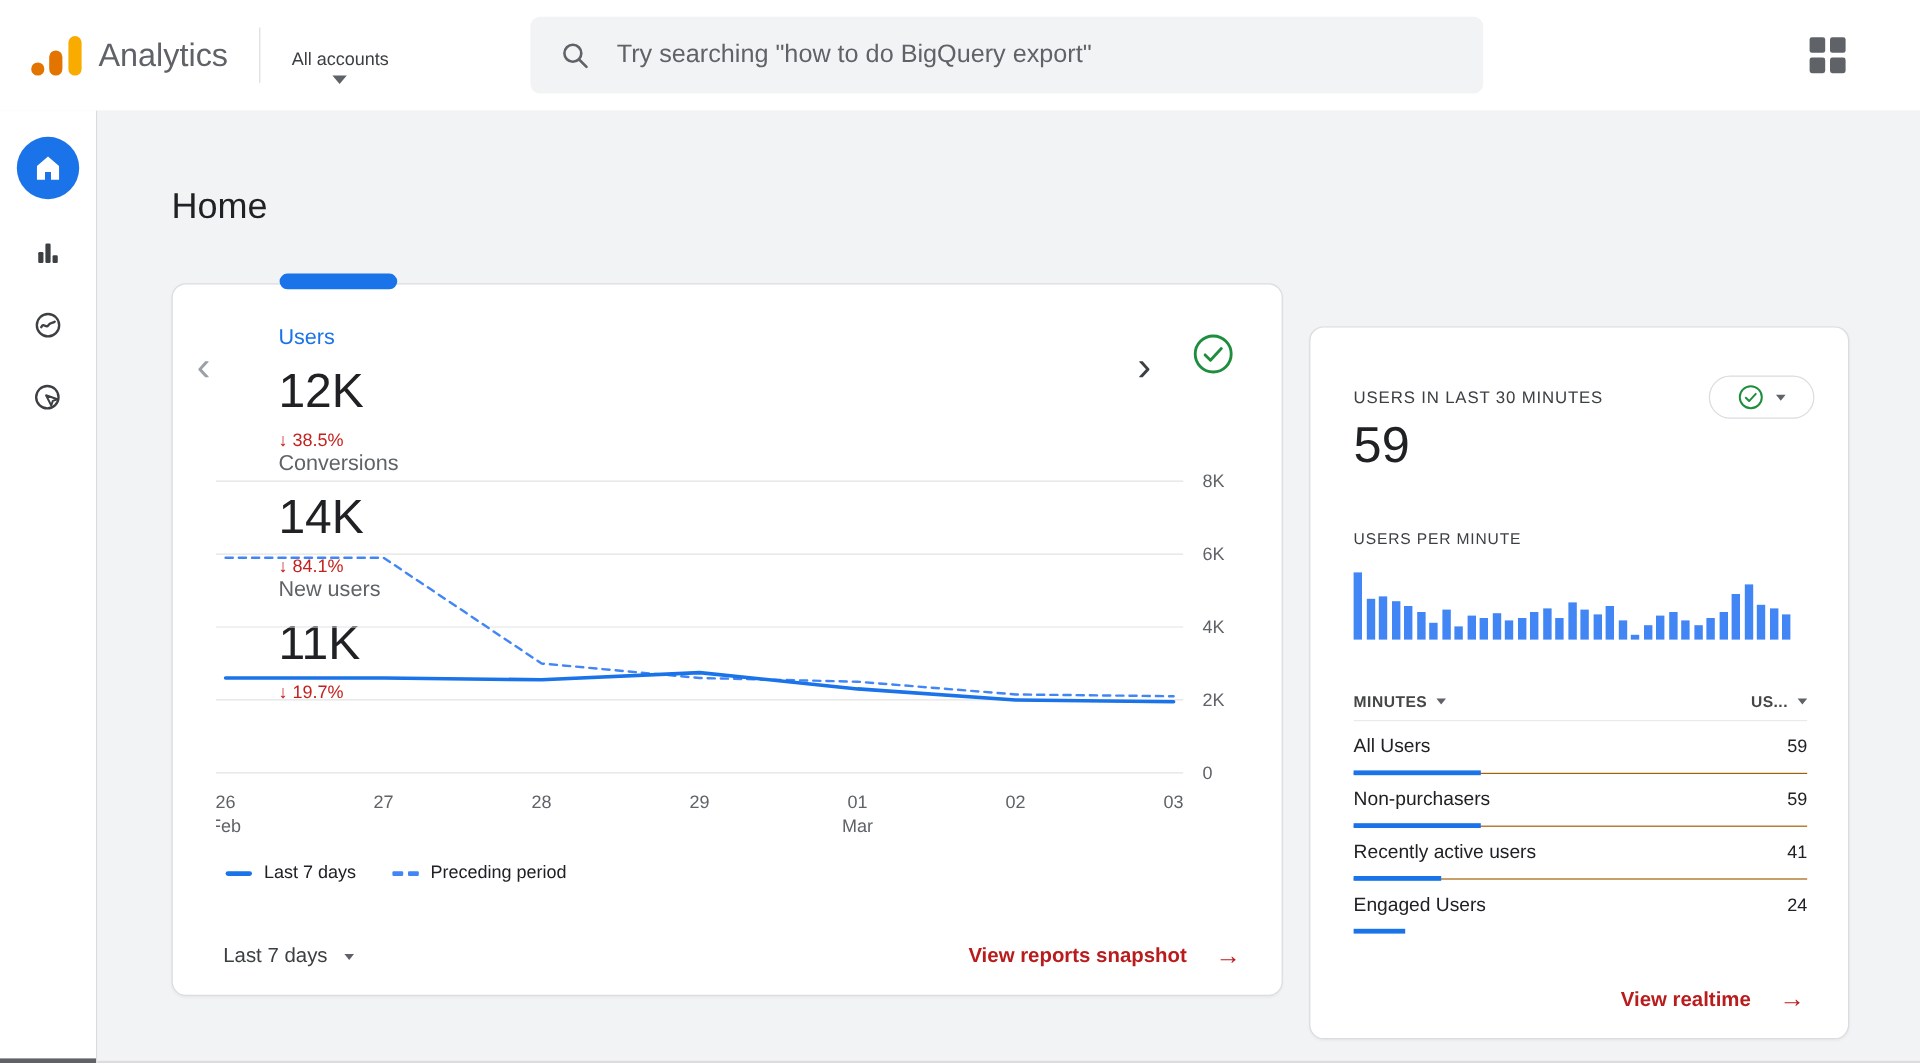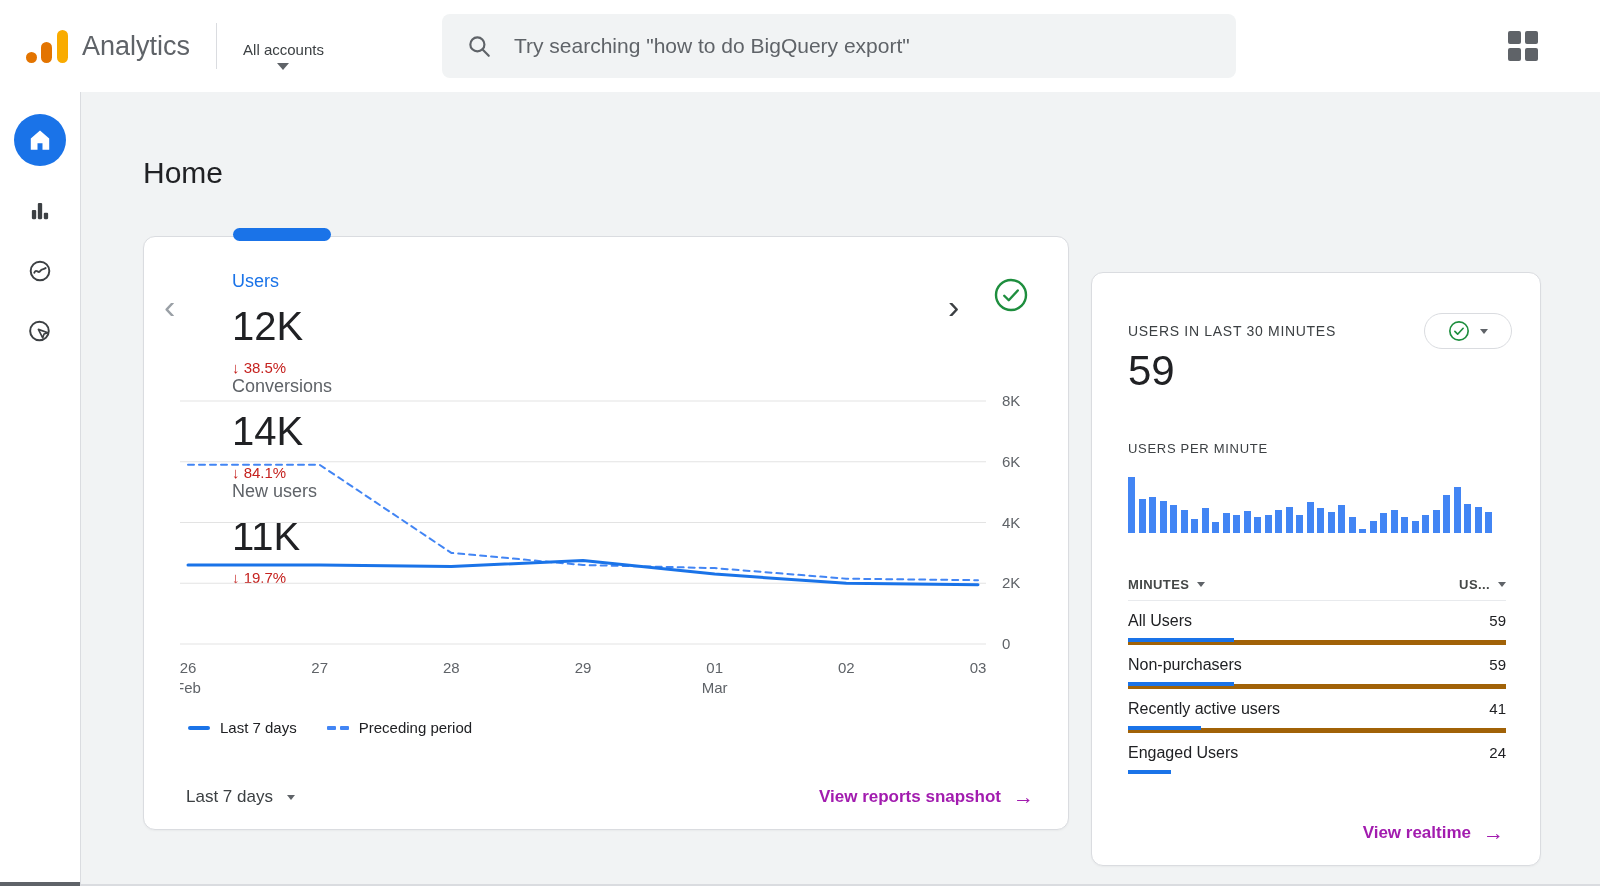--- a/index.html
+++ b/index.html
@@ -79,36 +79,36 @@
   .chart-wrap svg text { font-family:"Liberation Sans", sans-serif; }
 
   .legend { position:absolute; left:44px; top:482px; display:flex; align-items:center; gap:30px; }
   .legend-item { display:flex; align-items:center; gap:10px; font-size:15px; color:#202124; }
   .sw-solid { width:22px; height:4px; border-radius:2px; background:#1a73e8; }
   .sw-dash { display:flex; gap:4px; }
   .sw-dash i { width:9px; height:4px; border-radius:1px; background:#4285f4; display:block; }
 
   .card-footer { position:absolute; left:42px; right:34px; bottom:20px; display:flex; justify-content:space-between; align-items:center; }
   .date-range { display:flex; align-items:center; gap:14px; font-size:17px; color:#3c4043; cursor:pointer; }
-  .card-link { display:flex; align-items:center; gap:12px; font-size:17px; font-weight:700; color:#a21caf; cursor:pointer; text-decoration:none; }
+  .card-link { display:flex; align-items:center; gap:24px; font-size:17px; font-weight:700; color:#b91c1c; cursor:pointer; text-decoration:none; }
   .card-link .arrow { font-size:21px; font-weight:400; }
 
   
   .rt-head { position:absolute; left:36px; top:40px; right:28px; display:flex; justify-content:space-between; align-items:center; }
   .rt-title { font-size:14px; letter-spacing:0.7px; color:#3c4043; }
   .rt-pill { width:88px; height:36px; border:1px solid #dadce0; border-radius:18px; display:flex; align-items:center; justify-content:center; gap:10px; cursor:pointer; background:#fff; }
   .rt-count { position:absolute; left:36px; top:74px; font-size:42px; color:#202124; }
   .rt-subtitle { position:absolute; left:36px; top:168px; font-size:13px; letter-spacing:0.7px; color:#3c4043; }
   .rt-bars { position:absolute; left:36px; top:200px; width:364px; height:60px; display:flex; align-items:flex-end; justify-content:space-between; }
   .rt-bar { width:7px; }
 
   .aud-table { position:absolute; left:36px; right:34px; top:296px; }
   .aud-header { display:flex; justify-content:space-between; align-items:center; height:32px; border-bottom:1px solid #e8eaed; }
   .aud-header .hcell { display:flex; align-items:center; gap:8px; font-size:13px; font-weight:700; letter-spacing:0.4px; color:#444746; cursor:pointer; }
-  .aud-row { position:relative; height:44px; display:flex; align-items:center; justify-content:space-between; border-bottom:5px solid #a16207; }
+  .aud-row { position:relative; height:44px; display:flex; align-items:center; justify-content:space-between; border-bottom:1px solid #a16207; }
   .aud-row:last-child { border-bottom-color:transparent; }
   .aud-name { font-size:16px; color:#202124; }
   .aud-value { font-size:15px; color:#202124; }
   .aud-bar { position:absolute; left:0; bottom:-2px; height:4px; background:#1a73e8; }
   .rt-link { position:absolute; right:36px; bottom:20px; }
 </style>
 </head>
 <body>
 
 <div class="header">

